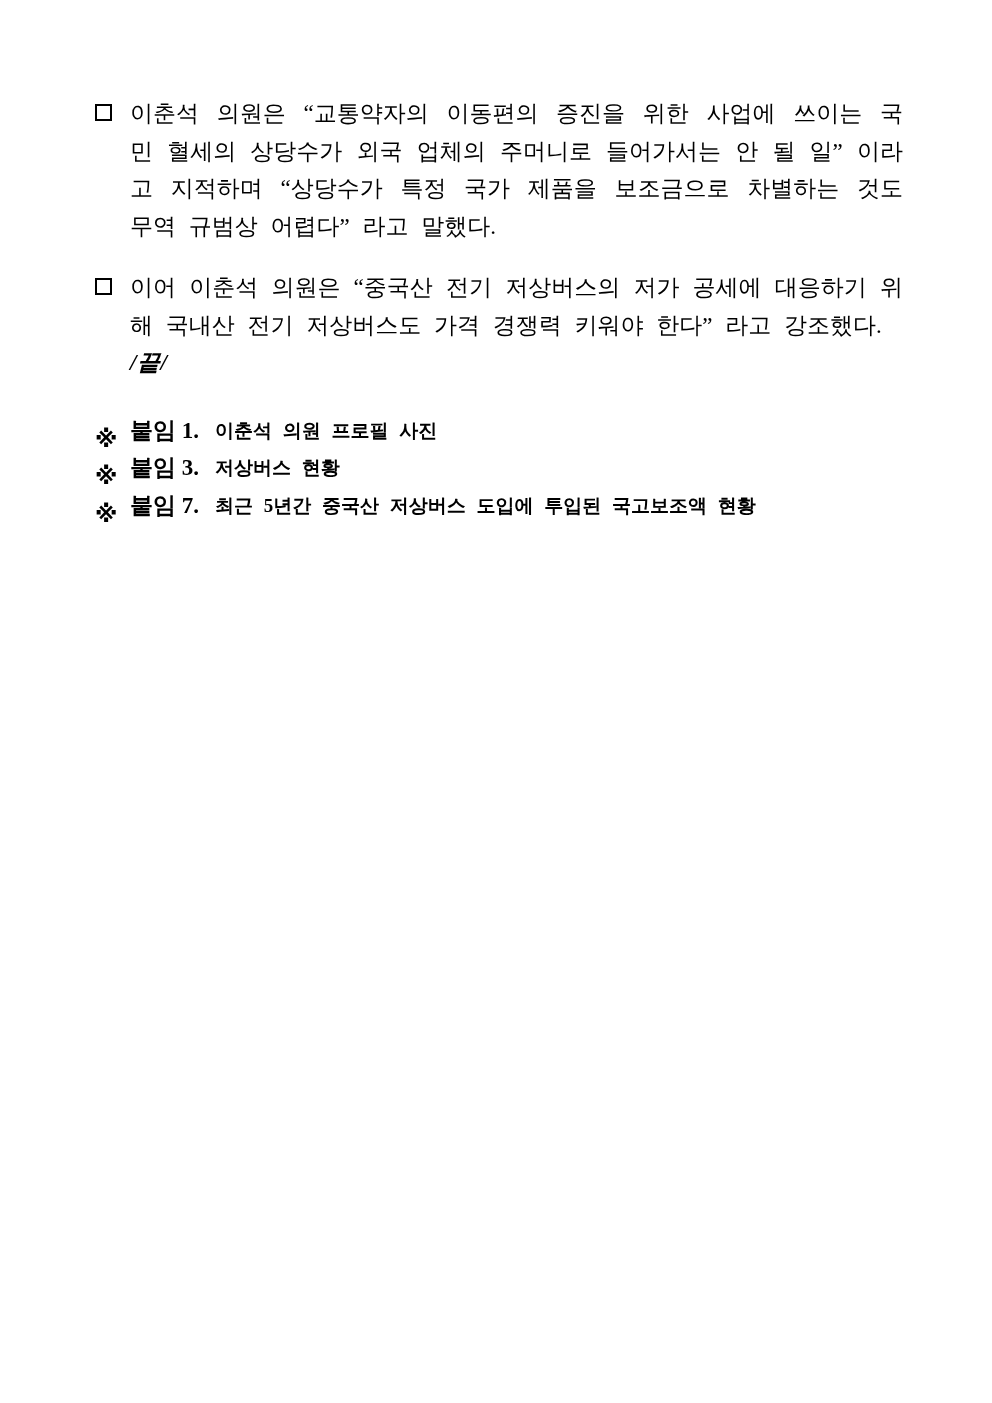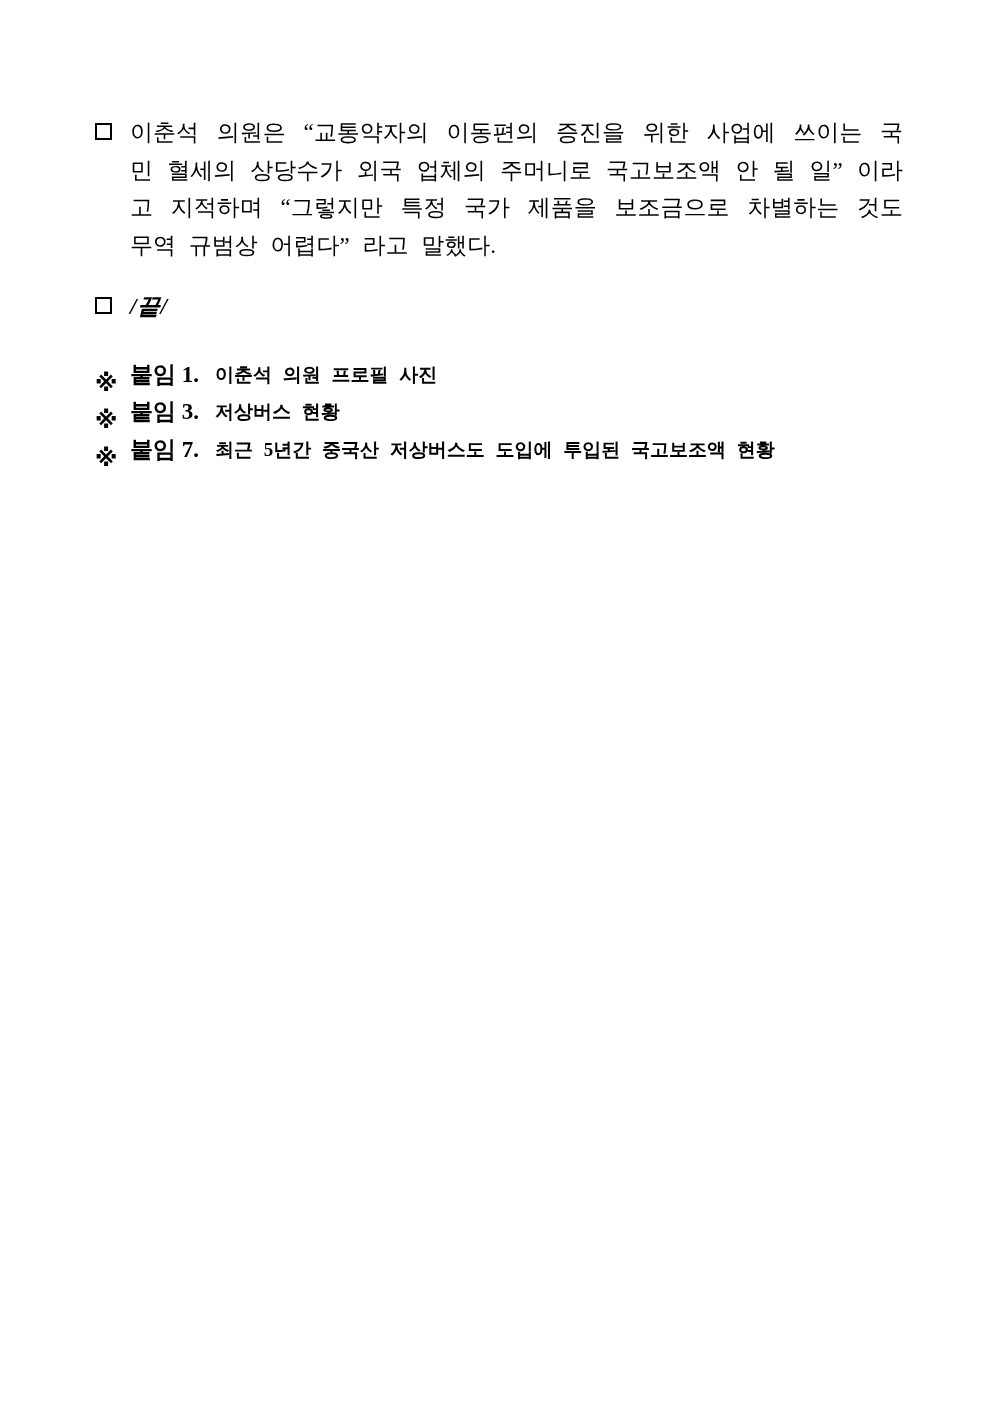--- a/index.html
+++ b/index.html
@@ -10,21 +10,21 @@
     color: #000000;
   }
   .page {
     position: relative;
     width: 992px; height: 1403px;
     background: #ffffff;
     overflow: hidden;
   }
   .content {
     position: absolute;
-    left: 95px; top: 114px;
+    left: 95px; top: 95px;
     width: 808px;
   }
   .para {
     display: flex;
     align-items: flex-start;
   }
   .para + .para { margin-top: 24px; }
   .marker-col {
     width: 35px;
     flex: 0 0 35px;
@@ -91,31 +91,33 @@
 
 <div class="page">
   <div class="content">
 
     <div class="para">
       <div class="marker-col">
         <span class="box-bullet"></span>
       </div>
       <div class="lines">
         <div class="line just">이춘석 의원은 “교통약자의 이동편의 증진을 위한 사업에 쓰이는 국</div>
-        <div class="line just">민 혈세의 상당수가 외국 업체의 주머니로 국고보조액 안 될 일” 이라</div>
-        <div class="line just">고 지적하며 “그렇지만 특정 국가 제품을 보조금으로 차별하는 것도</div>
+        <div class="line just">민 혈세의 상당수가 외국 업체의 주머니로 들어가서는 안 될 일” 이라</div>
+        <div class="line just">고 지적하며 “상당수가 특정 국가 제품을 보조금으로 차별하는 것도</div>
         <div class="line">무역 규범상 어렵다” 라고 말했다.</div>
       </div>
     </div>
 
     <div class="para">
       <div class="marker-col">
         <span class="box-bullet"></span>
       </div>
       <div class="lines">
+        <div class="line just">이어 이춘석 의원은 “중국산 전기 저상버스의 저가 공세에 대응하기 위</div>
+        <div class="line">해 국내산 전기 저상버스도 가격 경쟁력 키워야 한다” 라고 강조했다.</div>
         <div class="end-mark">/끝/</div>
       </div>
     </div>
 
     <div class="attachments">
 
       <div class="att-item">
         <div class="marker-col">
           <span class="ref-mark">※</span>
         </div>
@@ -134,19 +136,19 @@
           <div class="att-line">저상버스 현황</div>
         </div>
       </div>
 
       <div class="att-item">
         <div class="marker-col">
           <span class="ref-mark">※</span>
         </div>
         <div class="att-label">붙임 7.</div>
         <div class="att-desc">
-          <div class="att-line">최근 5년간 중국산 저상버스도 도입에 투입된 국고보조액 현황</div>
+          <div class="att-line">최근 5년간 중국산 저상버스 도입에 투입된 국고보조액 현황</div>
         </div>
       </div>
 
     </div>
   </div>
 </div>
 
 </body></html>

